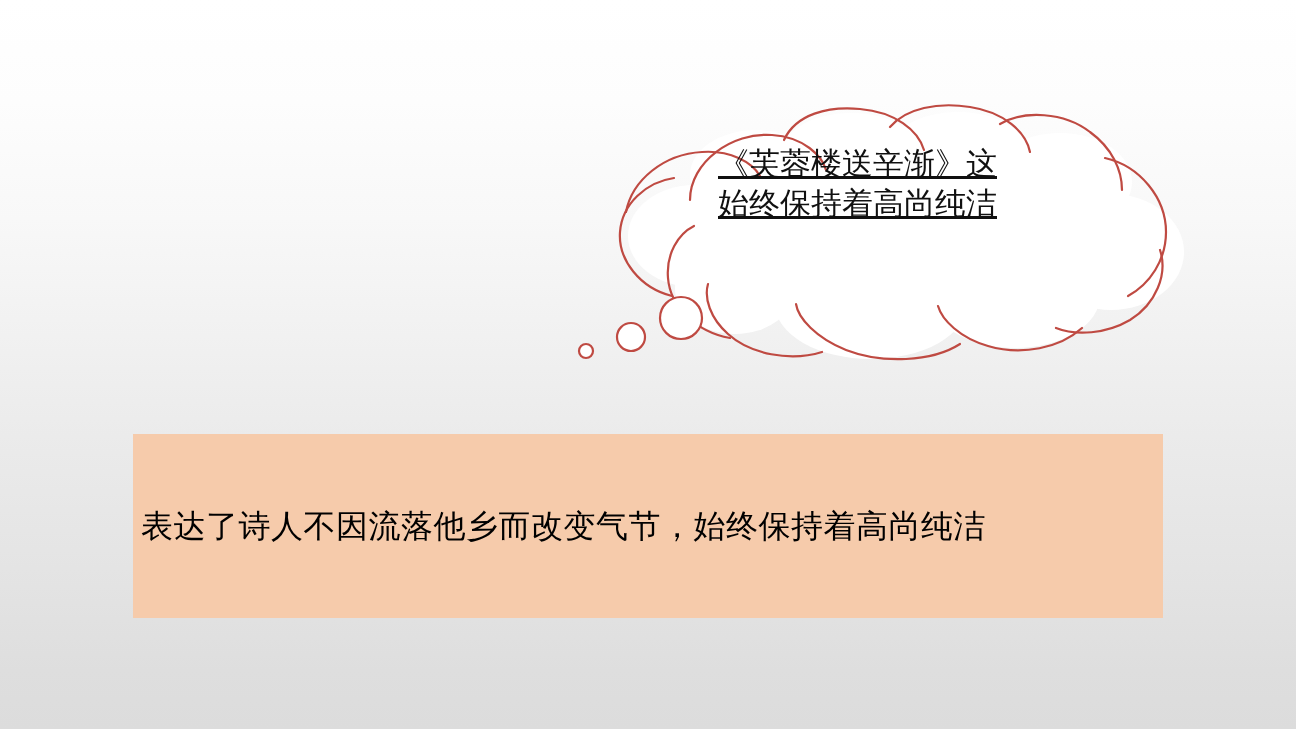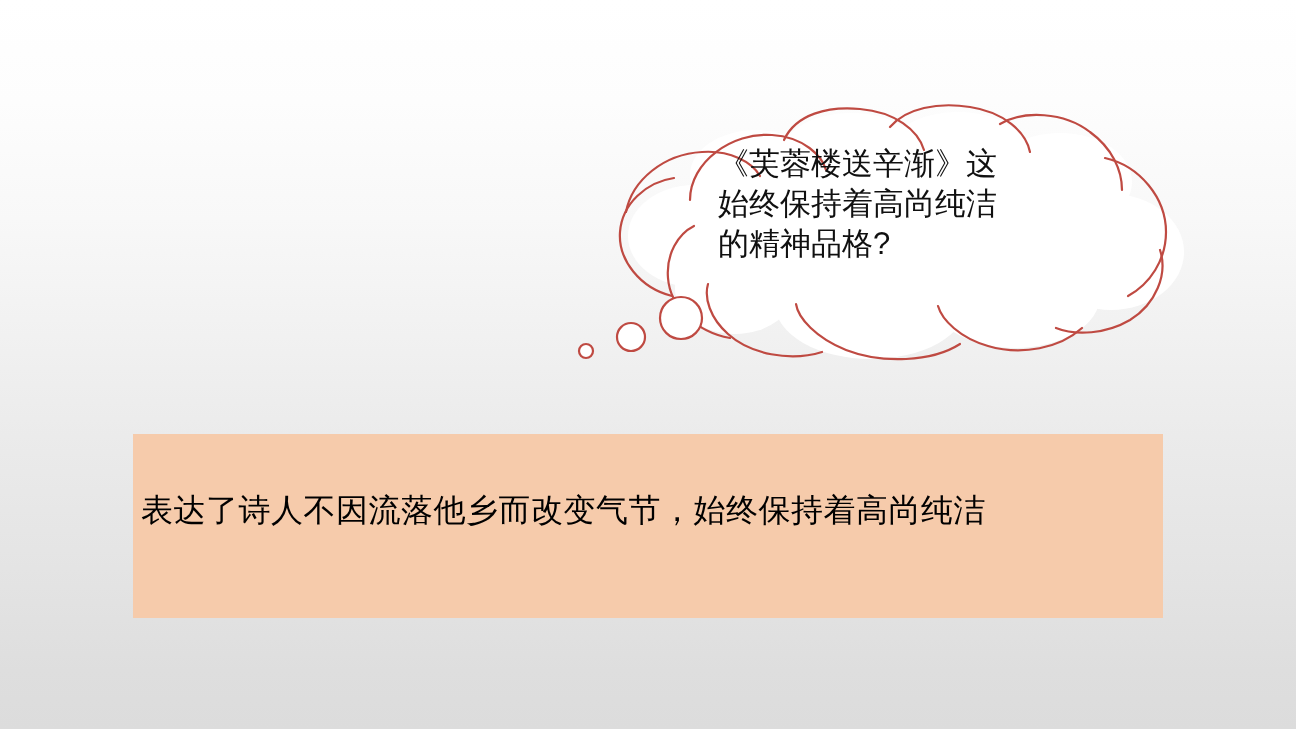--- a/index.html
+++ b/index.html
@@ -52,32 +52,33 @@
     width: 370px;
     color: #101010;
     font-size: 31px;
     line-height: 40px;
     letter-spacing: 0px;
     text-align: left;
     white-space: nowrap;
   }
   #bubble-text .bline {
     display: block;
+    text-decoration: underline;
   }
 
   
   #answer-box {
     position: absolute;
     left: 133px;
     top: 434px;
     width: 1030px;
     height: 184px;
     background: #f6cbab;
     box-sizing: border-box;
-    padding: 34px 18px 0 8px;
+    padding: 50px 18px 0 8px;
   }
   #answer-text {
     color: #000000;
     font-size: 32px;
     line-height: 84px;
     letter-spacing: 0.5px;
   }
   #answer-text .aline {
     display: block;
     white-space: nowrap;
@@ -135,21 +136,20 @@
       <g fill="#ffffff" stroke="#bf4a42" stroke-width="2.2">
         <circle cx="121" cy="218" r="21"></circle>
         <circle cx="71" cy="237" r="14"></circle>
         <circle cx="26" cy="251" r="7"></circle>
       </g>
     </svg>
 
     <div id="bubble-text">
       <span class="bline">《芙蓉楼送辛渐》这</span>
       <span class="bline">始终保持着高尚纯洁</span>
-      <span class="bline">的精神品格?</span>
     </div>
   </div>
 
   <div id="answer-box">
     <div id="answer-text">
       <span class="aline">表达了诗人不因流落他乡而改变气节，始终保持着高尚纯洁</span>
     </div>
   </div>
 
 </div>

